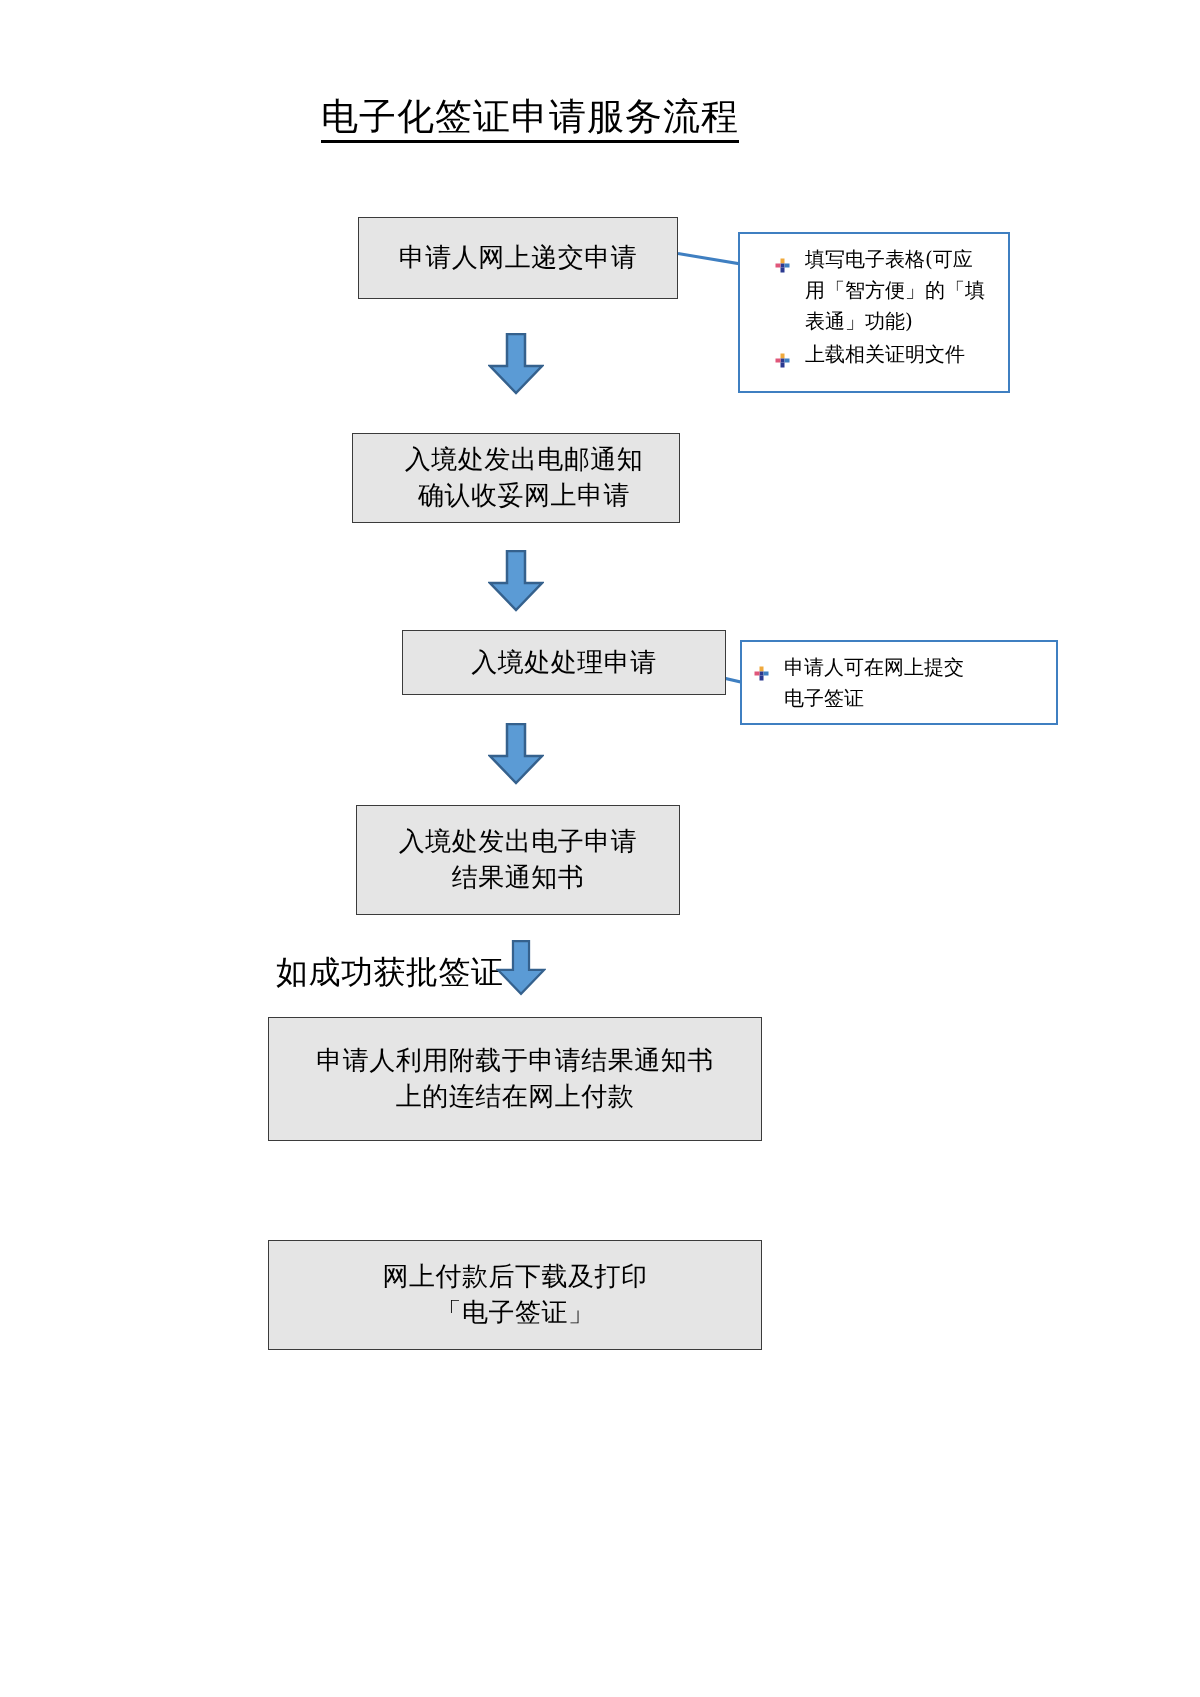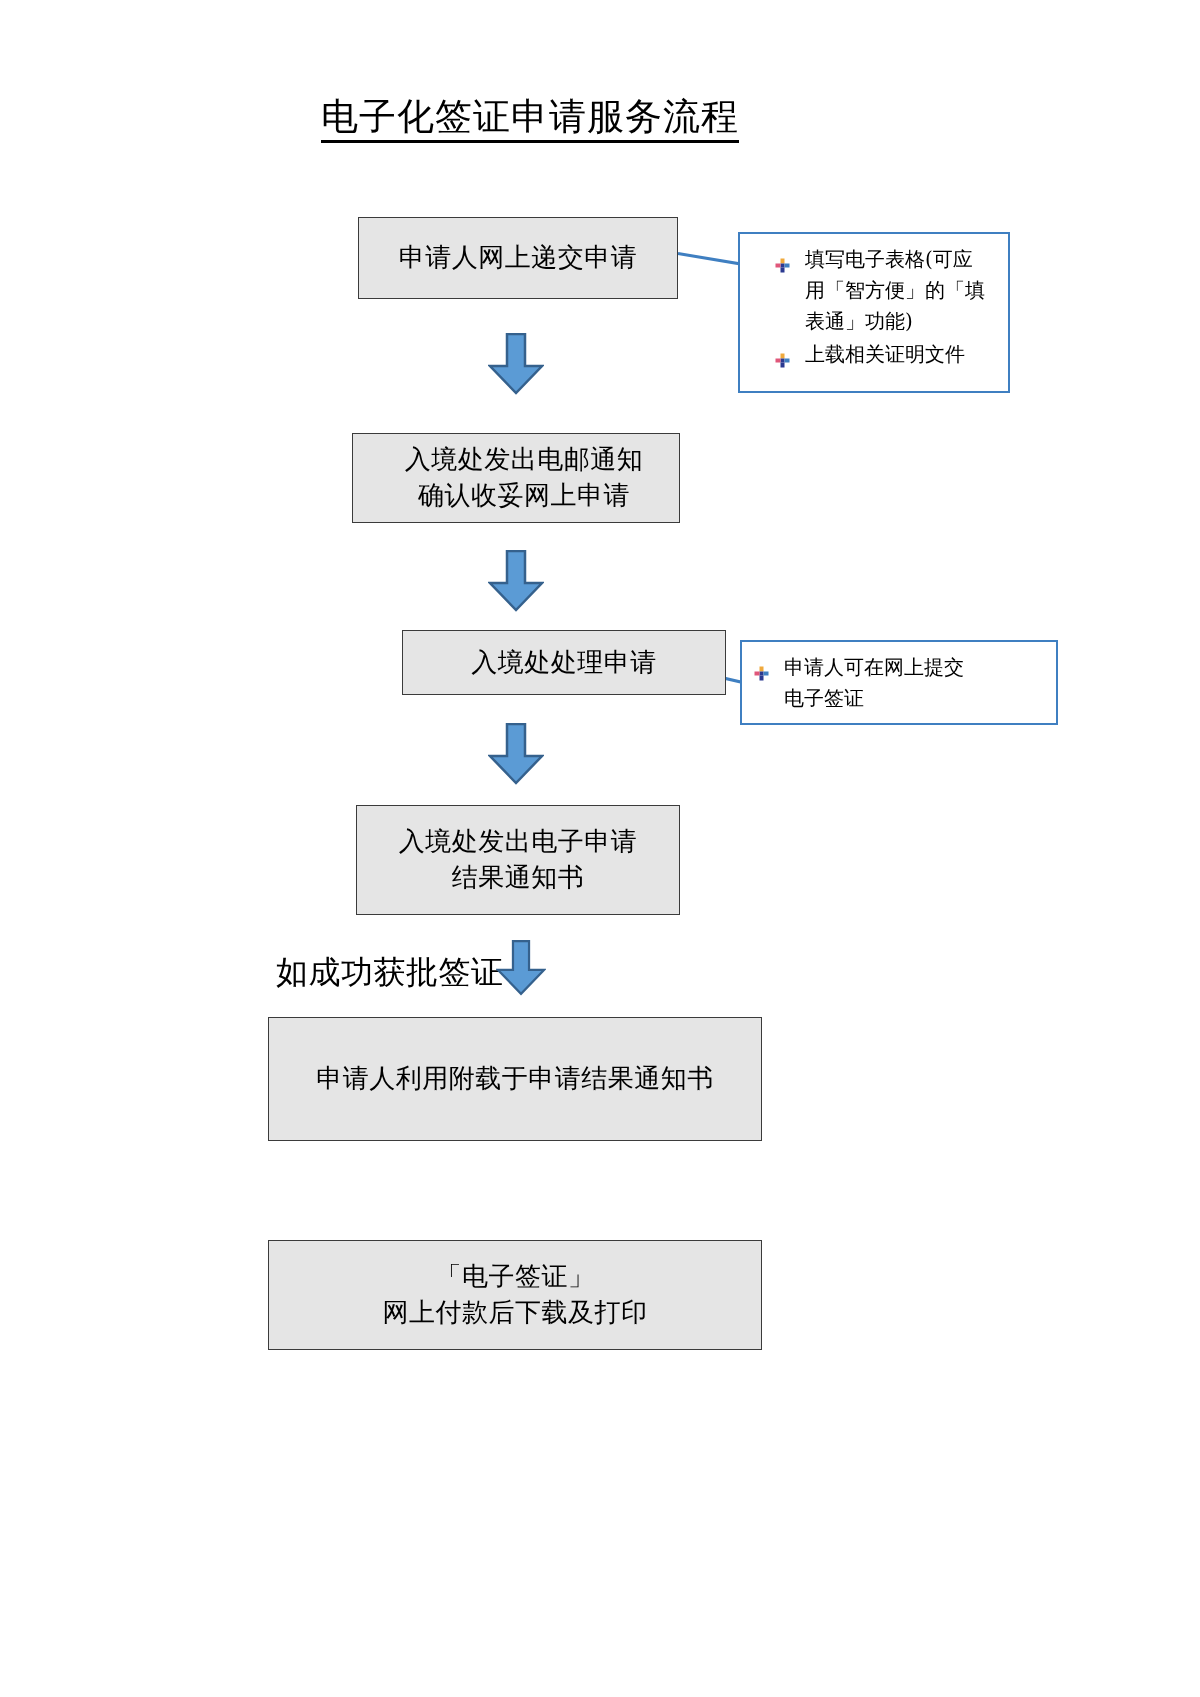--- a/index.html
+++ b/index.html
@@ -230,29 +230,30 @@
 
   <div class="arrow" style="left:496px; top:940px; width:50px; height:56px;">
     <svg width="50" height="56" viewBox="0 0 56 62">
       <polygon points="19,1 37,1 37,33 54,33 28,60 2,33 19,33" fill="#5b9bd5" stroke="#35618d" stroke-width="2.5" stroke-linejoin="miter"></polygon>
     </svg>
   </div>
 
   <div class="pbox" style="left:268px; top:1017px; width:494px; height:124px;">
     <div class="lines">
       <div>申请人利用附载于申请结果通知书</div>
+      <div>上的连结在网上付款</div>
     </div>
   </div>
 
   <div class="arrow" style="left:488px; top:1260px; width:56px; height:62px;">
     <svg width="56" height="62" viewBox="0 0 56 62">
       <polygon points="19,1 37,1 37,33 54,33 28,60 2,33 19,33" fill="#5b9bd5" stroke="#35618d" stroke-width="2.5" stroke-linejoin="miter"></polygon>
     </svg>
   </div>
 
   <div class="pbox" style="left:268px; top:1240px; width:494px; height:110px;">
     <div class="lines">
+      <div>网上付款后下载及打印</div>
       <div>「电子签证」</div>
-      <div>网上付款后下载及打印</div>
     </div>
   </div>
 
 </div>
 
 </body></html>

